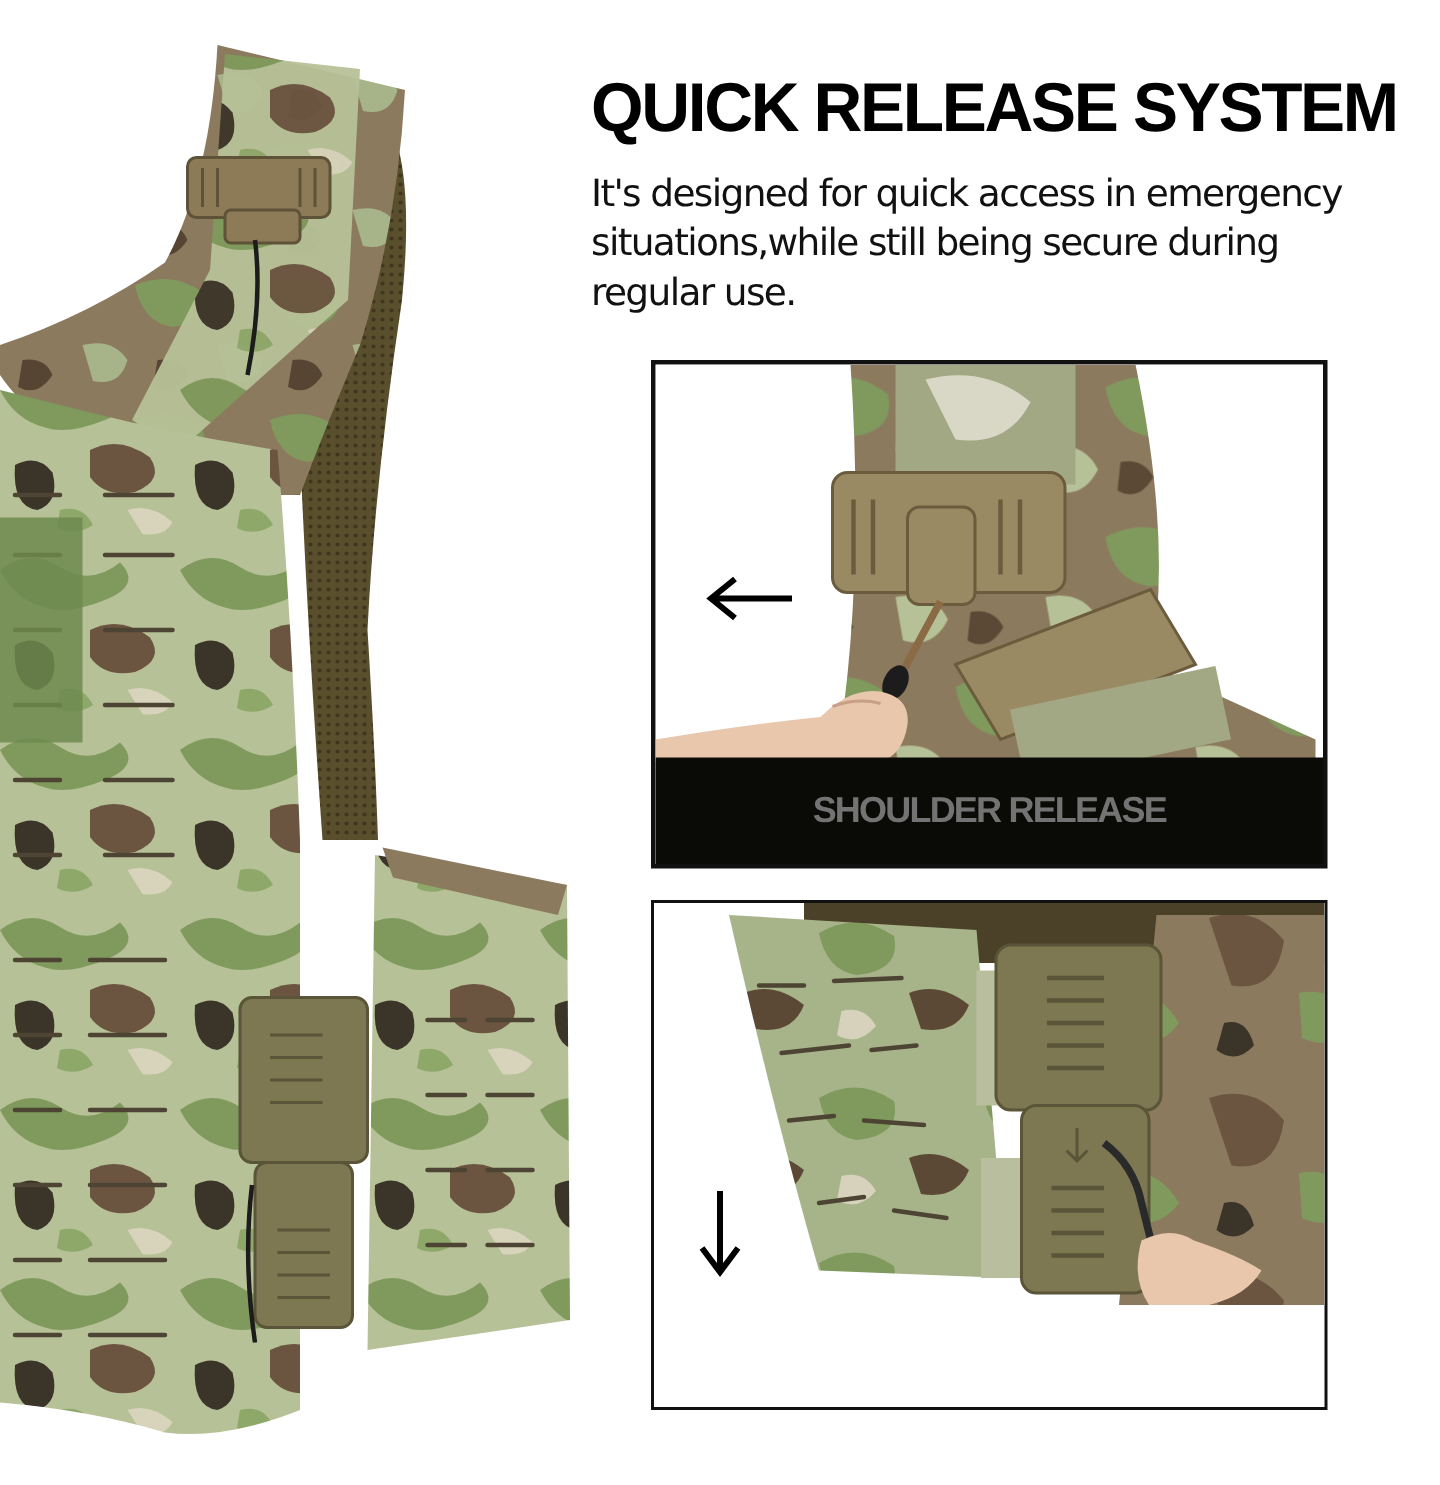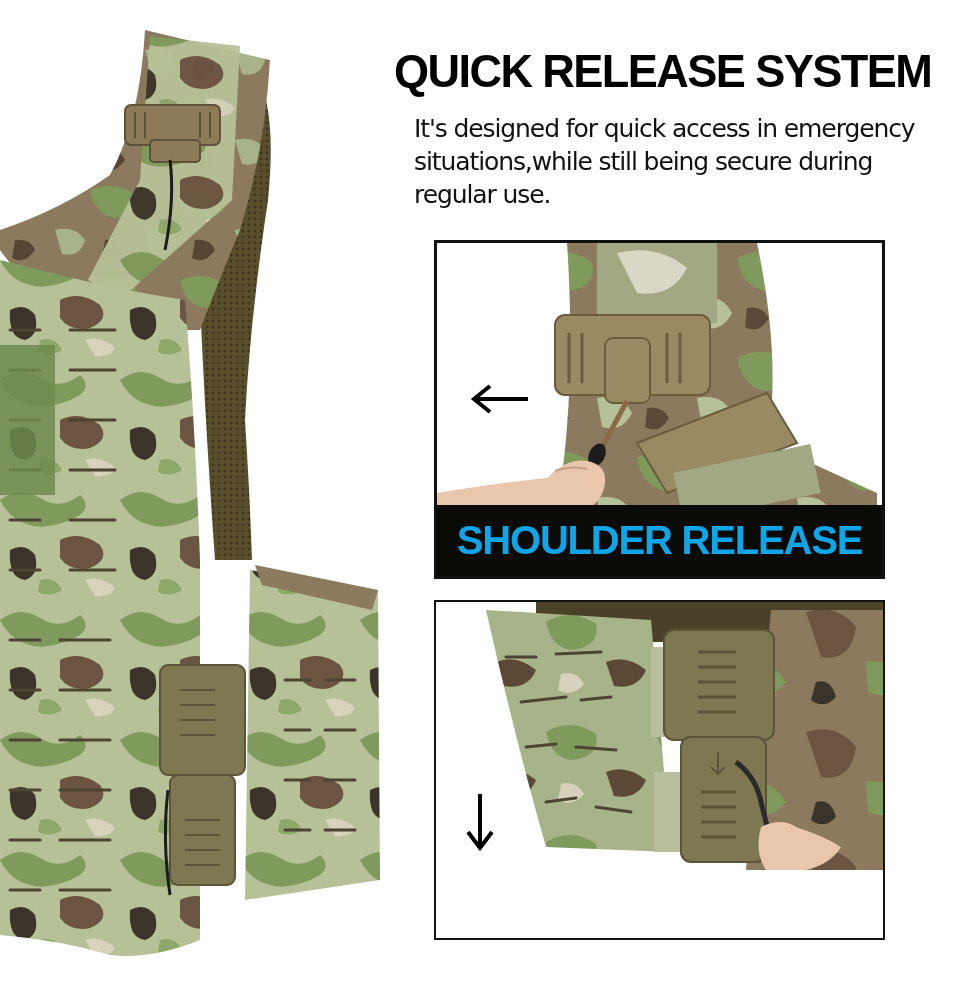--- a/index.html
+++ b/index.html
@@ -10,41 +10,41 @@
     .vest svg { width: 100%; height: 100%; display: block; }
 
     .title {
       position: absolute; left: 394px; top: 46px; width: 560px;
       font-family: "Liberation Sans", sans-serif; font-weight: 700;
       font-size: 46px; letter-spacing: -1.6px; line-height: 50px;
       transform: scaleX(0.98); transform-origin: left top;
       white-space: nowrap;
     }
     .subtitle {
-      position: absolute; left: 414px; top: 112px; width: 540px;
+      position: absolute; left: 394px; top: 112px; width: 540px;
       font-family: "DejaVu Sans", sans-serif; font-size: 25px;
       line-height: 33px; letter-spacing: -1.1px; color: #111;
     }
 
     .panel {
       position: absolute; left: 434px; width: 451px;
       border: 3px solid #111; background: #fff; overflow: hidden;
     }
     .panel.shoulder { top: 240px; height: 339px; }
     .panel.waist { top: 600px; height: 340px; border-width: 2px; }
     .panel .photo { position: absolute; left: 0; top: 0; right: 0; height: 265px; }
     .panel.waist .photo { height: 268px; }
     .panel .photo svg { width: 100%; height: 100%; display: block; }
     .panel .caption-bar {
       position: absolute; left: 0; right: 0; bottom: 0; height: 71px;
       background: #0a0a06; display: flex; align-items: center; justify-content: center;
     }
     .panel .caption {
-      color: #0ea5e9; font-family: "Liberation Sans", sans-serif; font-weight: 700;
-      font-size: 40px; letter-spacing: -1.2px; white-space: nowrap;
+      color: #737373; font-family: "Liberation Sans", sans-serif; font-weight: 700;
+      font-size: 24px; letter-spacing: -1.2px; white-space: nowrap;
     }
     .arrow { position: absolute; }
     .arrow svg { display: block; }
   </style>
 </head>
 <body>
 
 <div class="vest">
   <svg viewBox="0 0 400 990" preserveAspectRatio="none">
     <defs>

